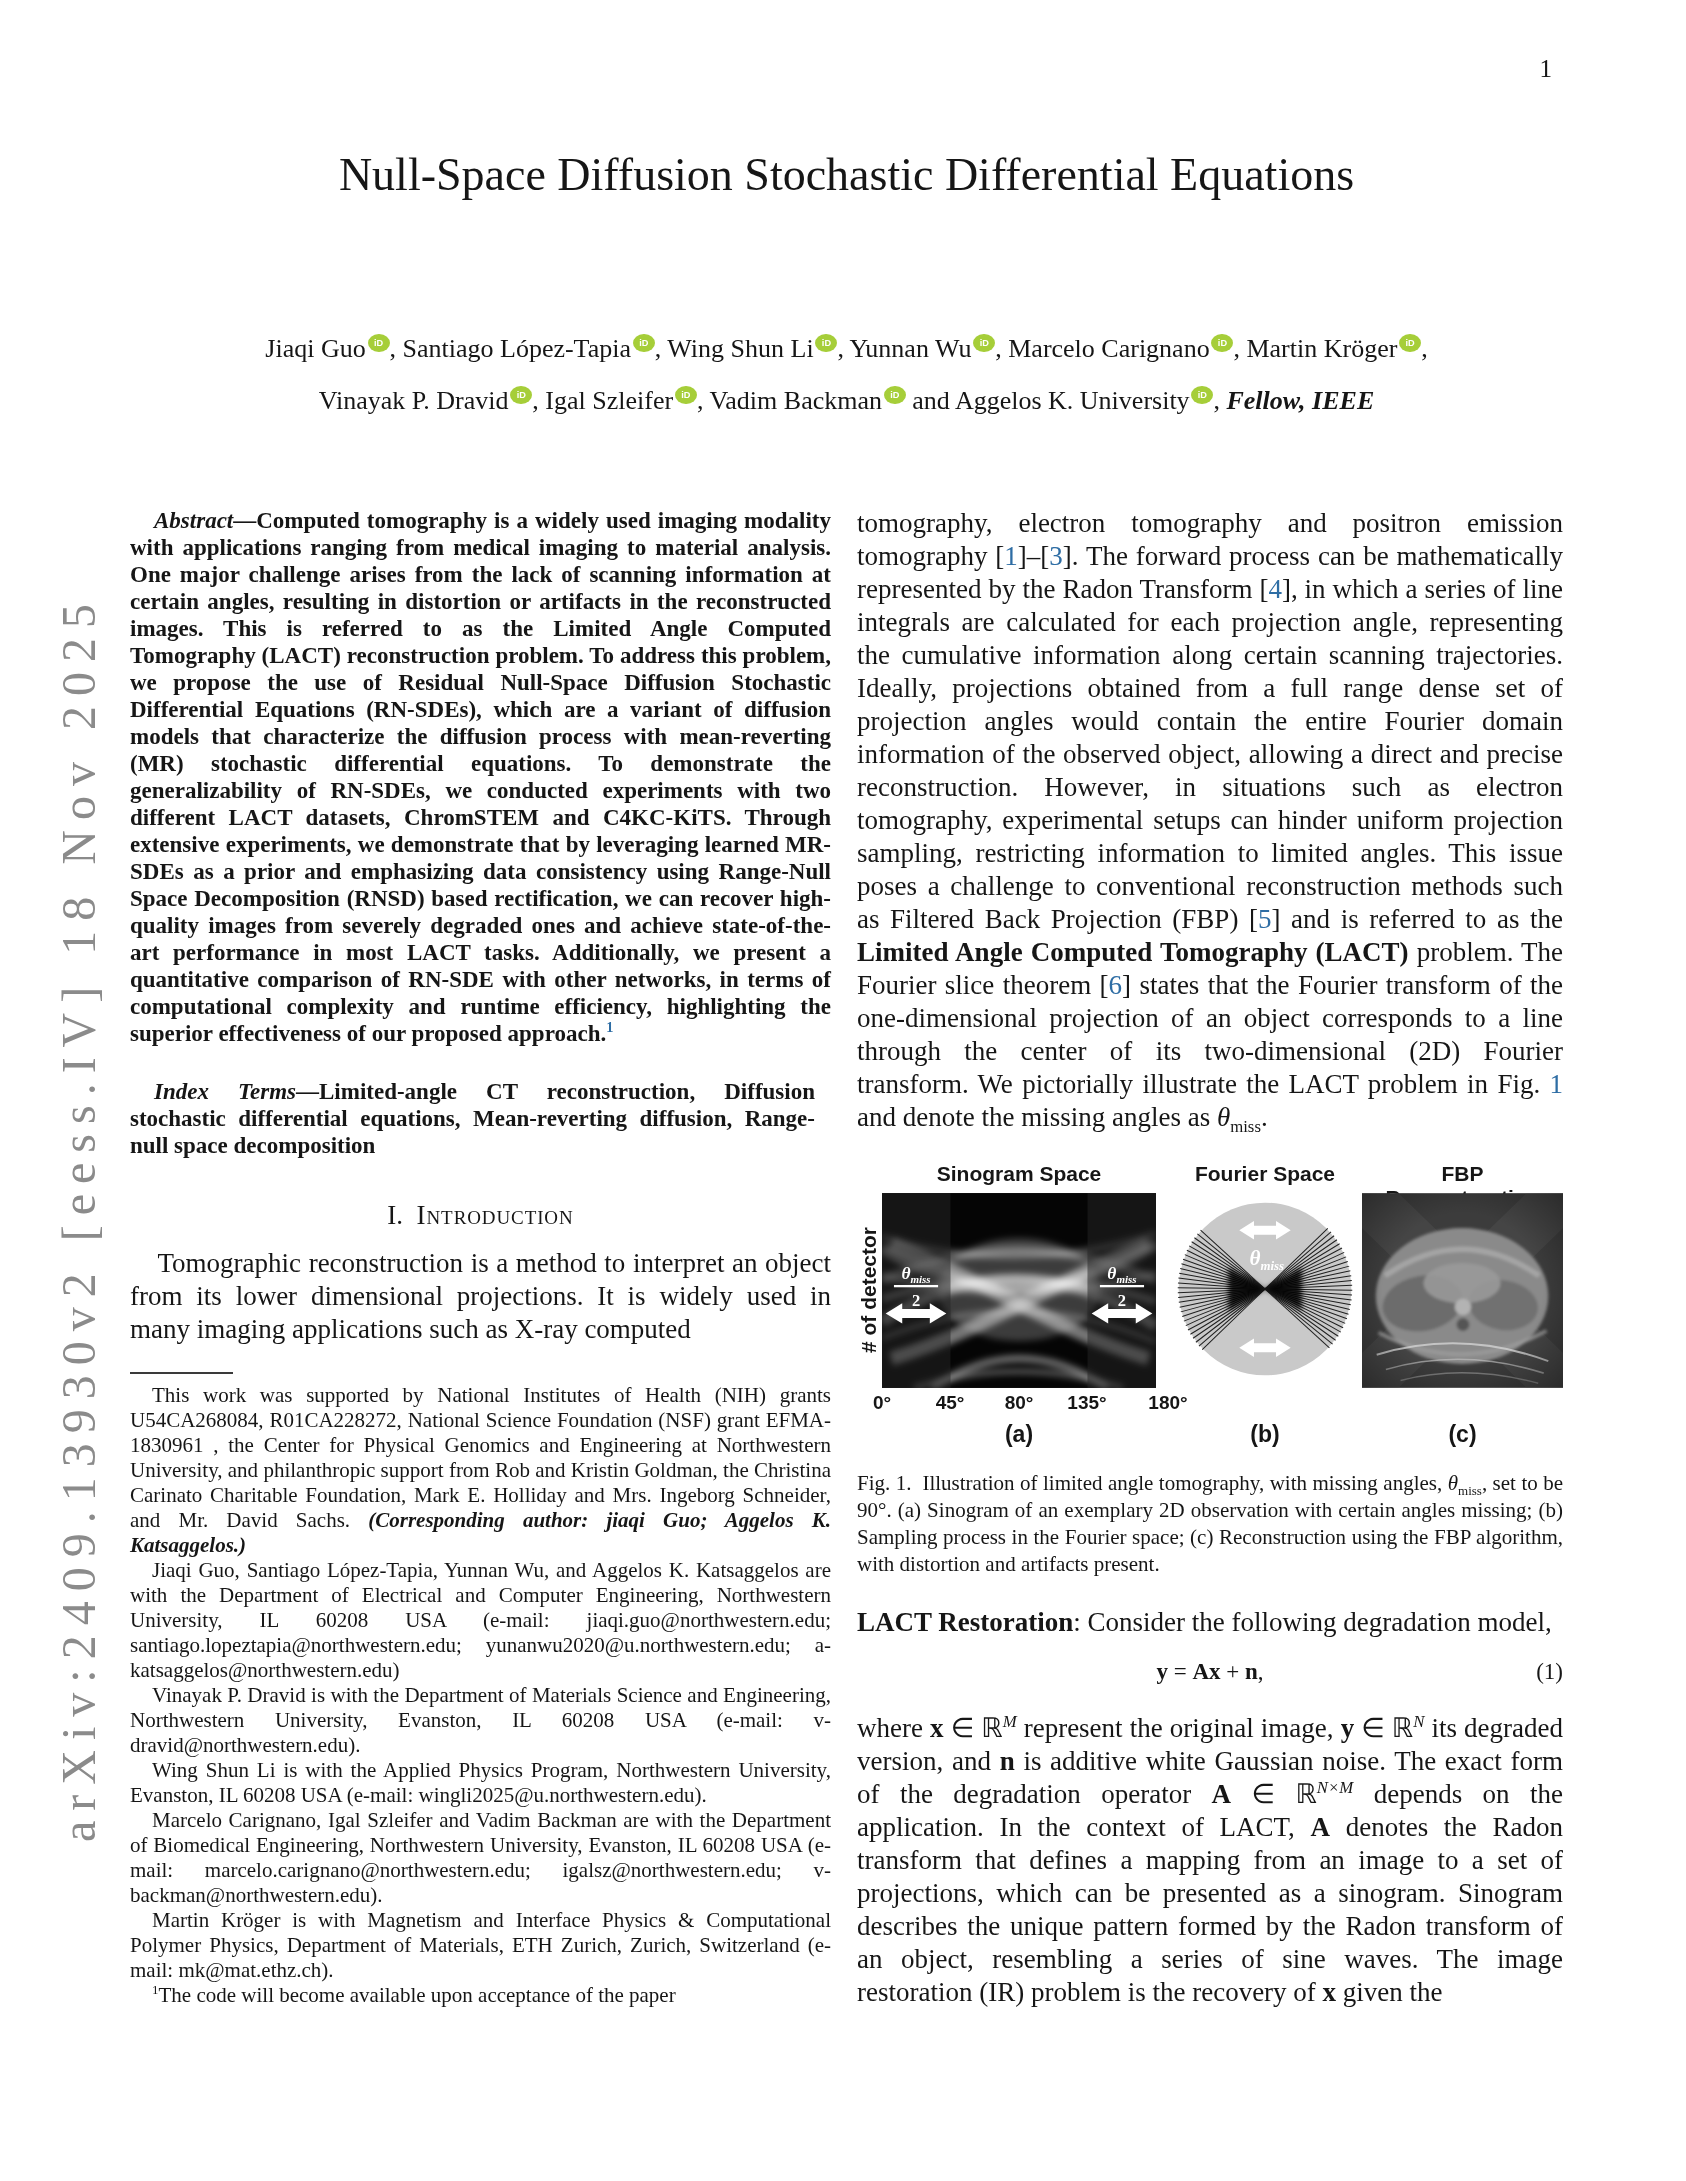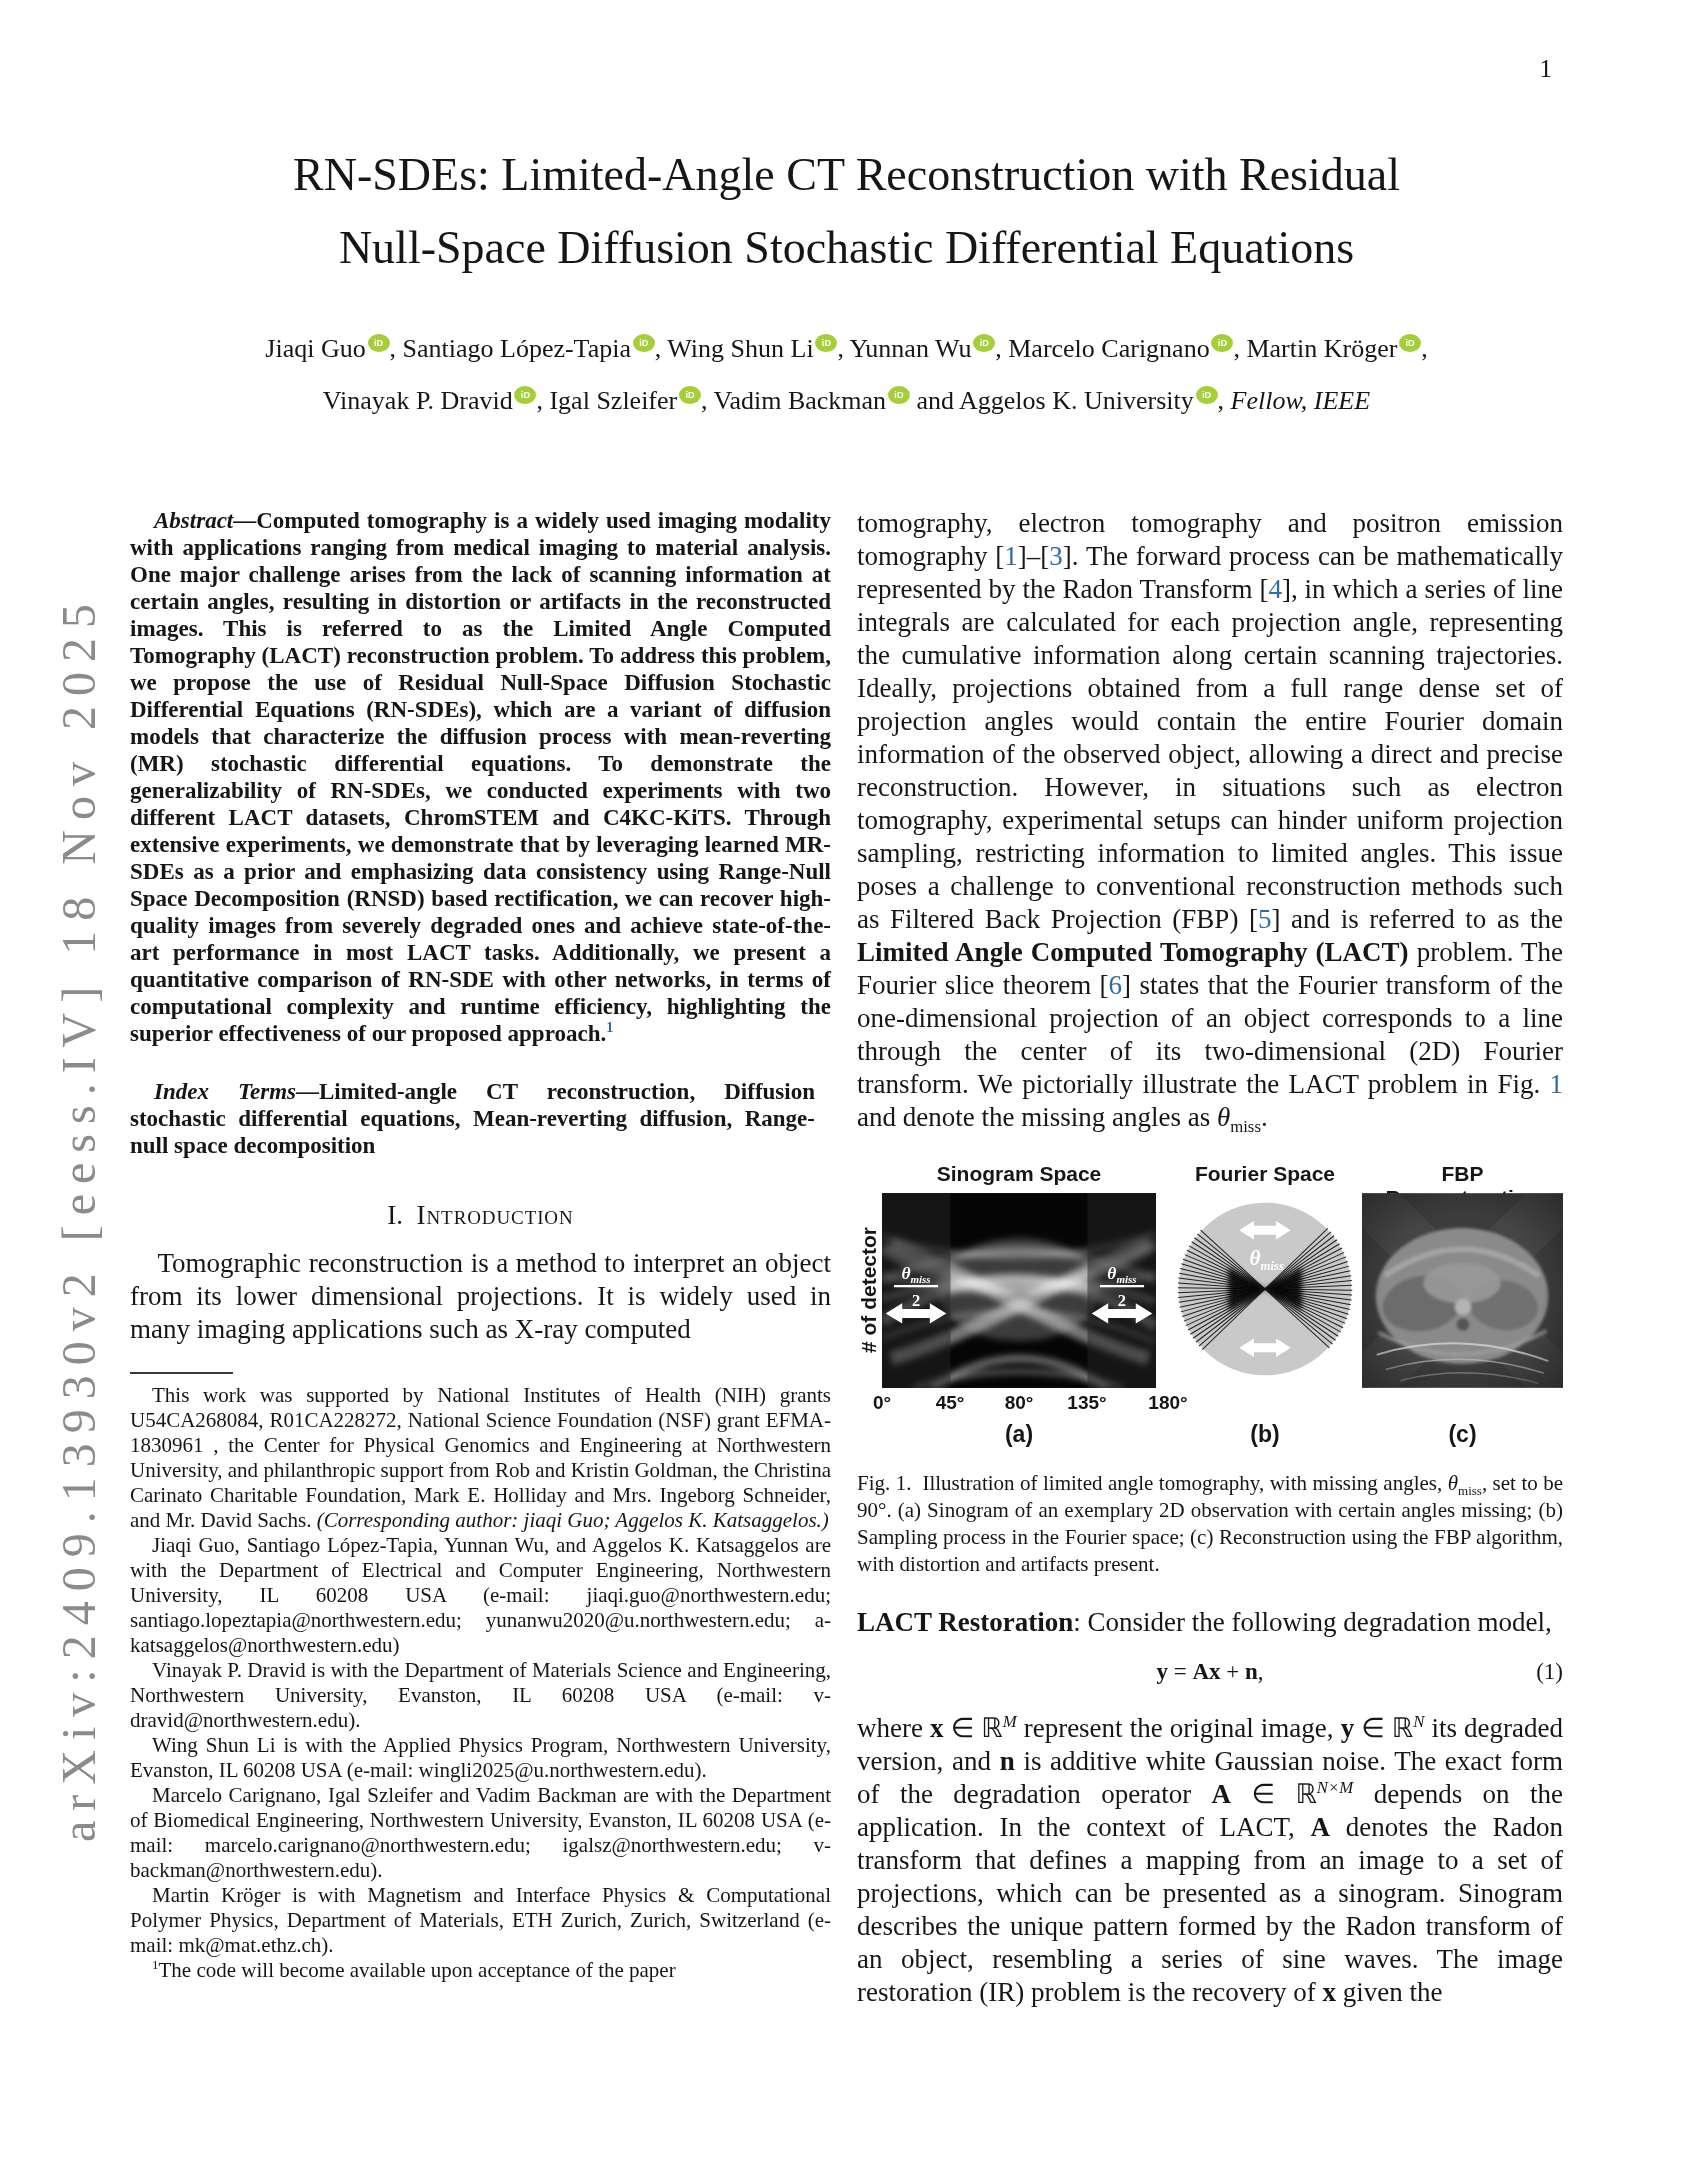--- a/index.html
+++ b/index.html
@@ -22,21 +22,21 @@
   .abstract{font-size:23px;line-height:27px;font-weight:bold;text-indent:24px;margin:0;}
   .indexterms{font-size:23px;line-height:27px;font-weight:bold;text-indent:24px;margin:31px 16px 0 0;}
   .secheading{font-size:27px;text-align:center;text-indent:0;margin:40px 0 0 0;}
   .fnrule{width:103px;border:0;border-top:2.8px solid #3a3a3a;margin:26px 0 9.2px 0;}
   .footnote{font-size:21px;line-height:25px;text-indent:22px;margin:0;}
   .caption{font-size:21px;line-height:27px;text-indent:0;margin:16.5px 0 0 0;text-align:justify;}
   .eqrow{position:relative;margin:13px 0 0 0;text-align:center;font-size:23px;line-height:40px;}
   .eqnum{position:absolute;right:0;top:0;}
   
   .seg-b{font-weight:bold;}
-  .seg-i{font-style:italic;}
+  .seg-i{font-style:italic;font-weight:bold;}
   .seg-bi{font-weight:bold;font-style:italic;}
   .seg-r{color:#2e6da4;}
   .seg-sup{vertical-align:super;font-size:0.62em;line-height:0;}
   .seg-sub{vertical-align:sub;font-size:0.62em;line-height:0;}
   .seg-mi{font-style:italic;}
   .seg-mb{font-weight:bold;}
   .seg-sc{font-variant:small-caps;letter-spacing:0.9px;}
   .seg-orcid{display:inline-block;width:22px;height:18.4px;border-radius:50%;background:#a6ce39;
              color:#fff;font-family:"Liberation Sans",sans-serif;font-size:9.2px;font-weight:bold;
              line-height:18.4px;text-align:center;vertical-align:baseline;position:relative;top:-11px;
@@ -60,21 +60,20 @@
 </style>
 </head>
 <body>
 
 <div class="page">
 
   <div class="banner">arXiv:2409.13930v2  [eess.IV]  18 Nov 2025</div>
   <div class="pagenum">1</div>
 
   <div class="title">
-    <div>RN-SDEs: Limited-Angle CT Reconstruction with Residual</div>
     <div>Null-Space Diffusion Stochastic Differential Equations</div>
   </div>
 
   <div class="authors">
     <div><span>Jiaqi Guo</span><span class="seg-orcid">iD</span><span>, Santiago López-Tapia</span><span class="seg-orcid">iD</span><span>, Wing Shun Li</span><span class="seg-orcid">iD</span><span>, Yunnan Wu</span><span class="seg-orcid">iD</span><span>, Marcelo Carignano</span><span class="seg-orcid">iD</span><span>, Martin Kröger</span><span class="seg-orcid">iD</span><span>,</span></div>
     <div><span>Vinayak P. Dravid</span><span class="seg-orcid">iD</span><span>, Igal Szleifer</span><span class="seg-orcid">iD</span><span>, Vadim Backman</span><span class="seg-orcid">iD</span><span> and Aggelos K. University</span><span class="seg-orcid">iD</span><span>, </span><span class="seg-i">Fellow, IEEE</span></div>
   </div>
 
   <div class="col col-left">
     <p class="abstract"><span class="seg-bi">Abstract</span><span class="seg-b">—Computed tomography is a widely used imaging modality with applications ranging from medical imaging to material analysis. One major challenge arises from the lack of scanning information at certain angles, resulting in distortion or artifacts in the reconstructed images. This is referred to as the Limited Angle Computed Tomography (LACT) reconstruction problem. To address this problem, we propose the use of Residual Null-Space Diffusion Stochastic Differential Equations (RN-SDEs), which are a variant of diffusion models that characterize the diffusion process with mean-reverting (MR) stochastic differential equations. To demonstrate the generalizability of RN-SDEs, we conducted experiments with two different LACT datasets, ChromSTEM and C4KC-KiTS. Through extensive experiments, we demonstrate that by leveraging learned MR-SDEs as a prior and emphasizing data consistency using Range-Null Space Decomposition (RNSD) based rectification, we can recover high-quality images from severely degraded ones and achieve state-of-the-art performance in most LACT tasks. Additionally, we present a quantitative comparison of RN-SDE with other networks, in terms of computational complexity and runtime efficiency, highlighting the superior effectiveness of our proposed approach.</span><span class="seg-r seg-sup">1</span></p>

